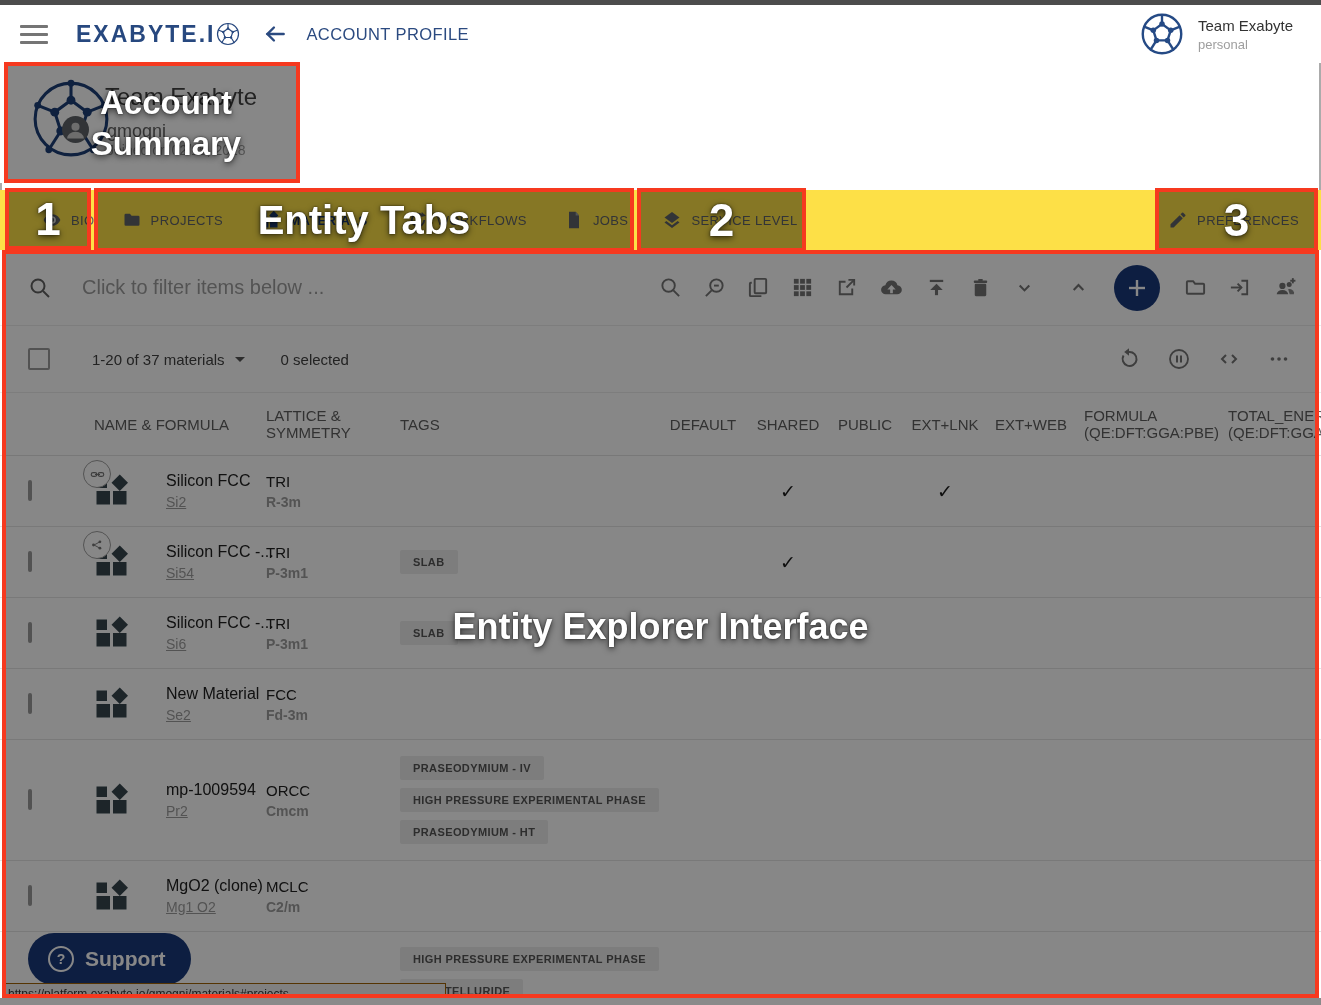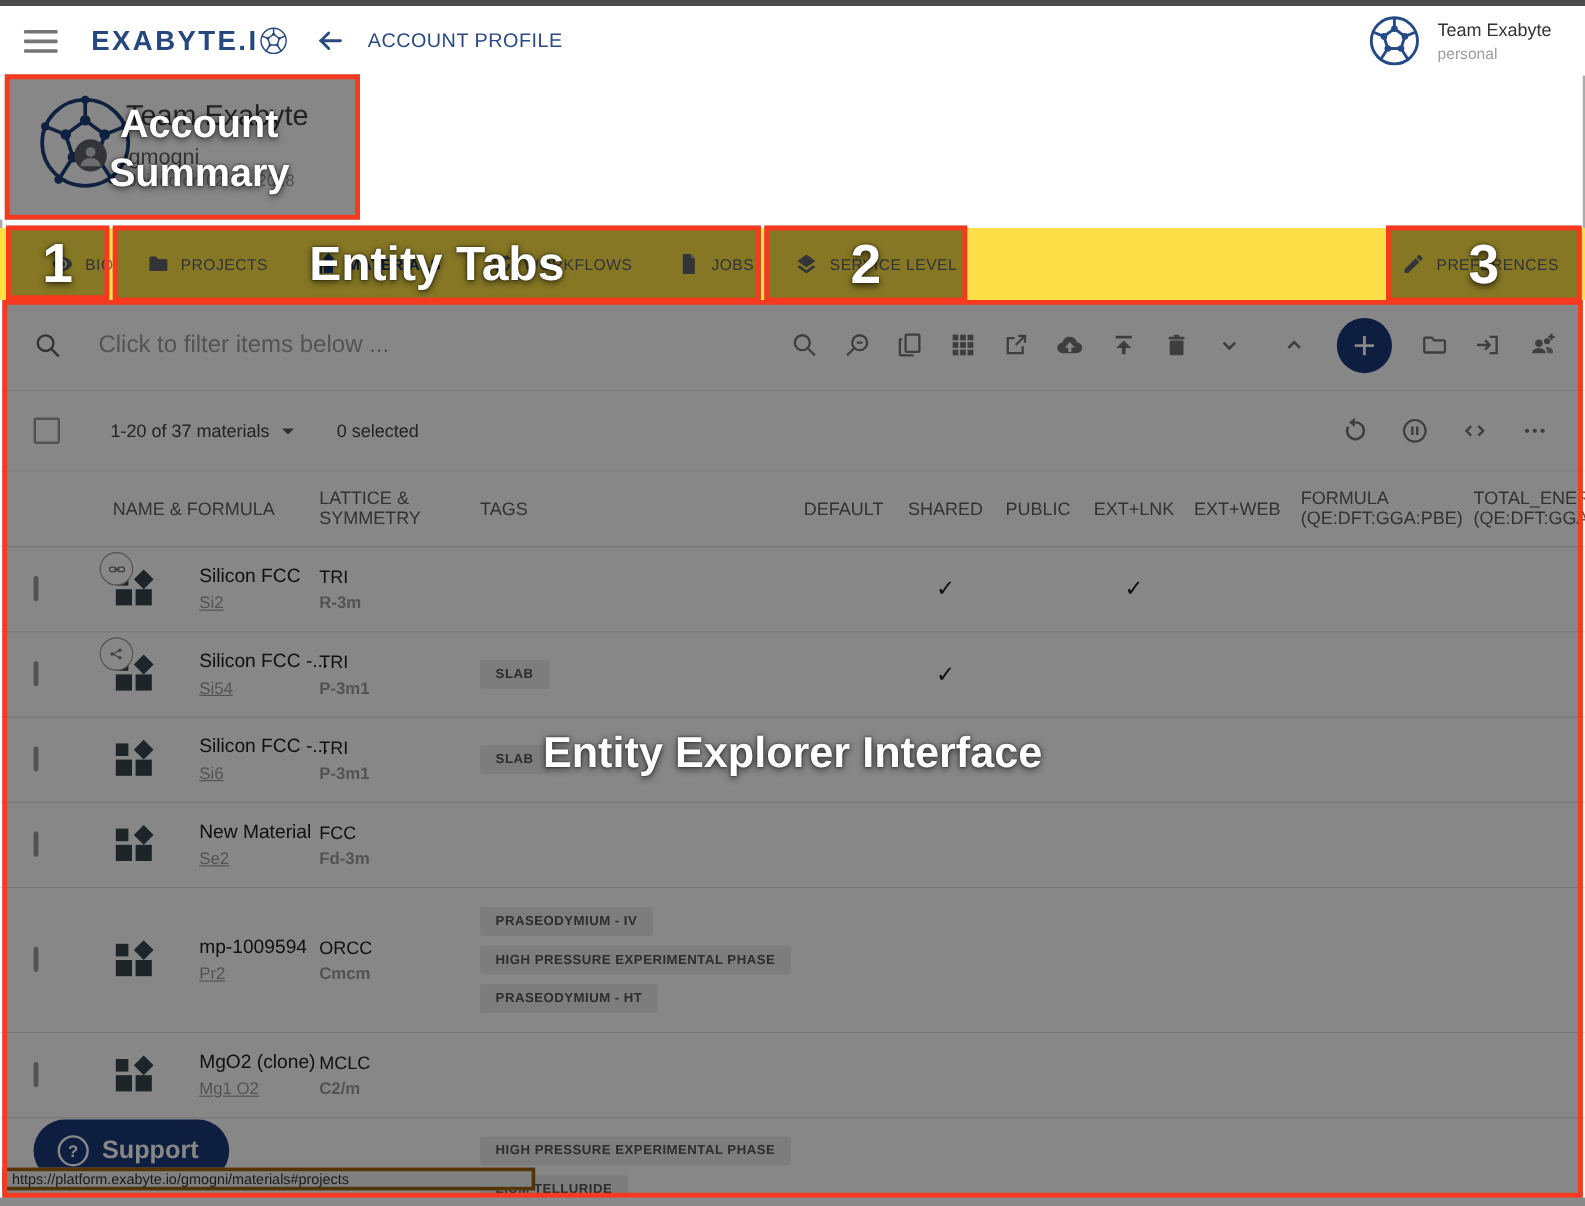--- a/index.html
+++ b/index.html
@@ -81,21 +81,21 @@
   .lt{font-size:15px;color:#212121;}
   .sy{font-size:14px;color:#9e9e9e;margin-top:4px;font-weight:bold;}
   .tagstack{display:flex;flex-direction:column;align-items:flex-start;gap:8px;padding-left:32px;box-sizing:border-box;}
   .chip{background:#ececec;color:#555;font-size:11px;font-weight:bold;letter-spacing:.4px;padding:6px 13px;border-radius:2px;white-space:nowrap;}
   .chk{font-size:19px;color:#1b1b1b;}
 
   
   .support{position:absolute;left:28px;bottom:20px;height:52px;border-radius:26px;background:#1a3a7c;display:flex;align-items:center;gap:11px;padding:0 26px 0 20px;cursor:pointer;z-index:2;}
   .support-q{width:22px;height:22px;border:2px solid #fff;border-radius:50%;color:#fff;font-size:14px;font-weight:bold;display:flex;align-items:center;justify-content:center;}
   .support-label{color:#fff;font-size:21px;font-weight:bold;}
-  .statusbar{position:absolute;left:2px;bottom:13px;width:444px;height:19px;background:#f1f1f1;border:3px solid #a16207;box-sizing:border-box;display:flex;align-items:center;z-index:2;}
+  .statusbar{position:absolute;left:2px;bottom:3px;width:444px;height:19px;background:#f1f1f1;border:1px solid #a16207;box-sizing:border-box;display:flex;align-items:flex-end;z-index:2;}
   .statusbar span{font-size:12px;color:#333;margin-left:5px;white-space:nowrap;}
 
   
   .ann{position:absolute;background:rgba(0,0,0,.47);border:4px solid #f6391f;box-sizing:border-box;z-index:5;display:flex;align-items:center;justify-content:center;}
   .ann-label{color:#fff;font-weight:bold;text-align:center;text-shadow:0 2px 6px rgba(0,0,0,.65),0 0 2px rgba(0,0,0,.7);}
   .ann-acct{left:4px;top:62px;width:296px;height:121px;padding-left:28px;}
   .ann-acct .ann-label{font-size:33px;line-height:41px;}
   .ann-t1{left:5px;top:188px;width:86px;height:62px;}
   .ann-tm{left:94px;top:188px;width:540px;height:64px;}
   .ann-tm .ann-label{font-size:40px;}

